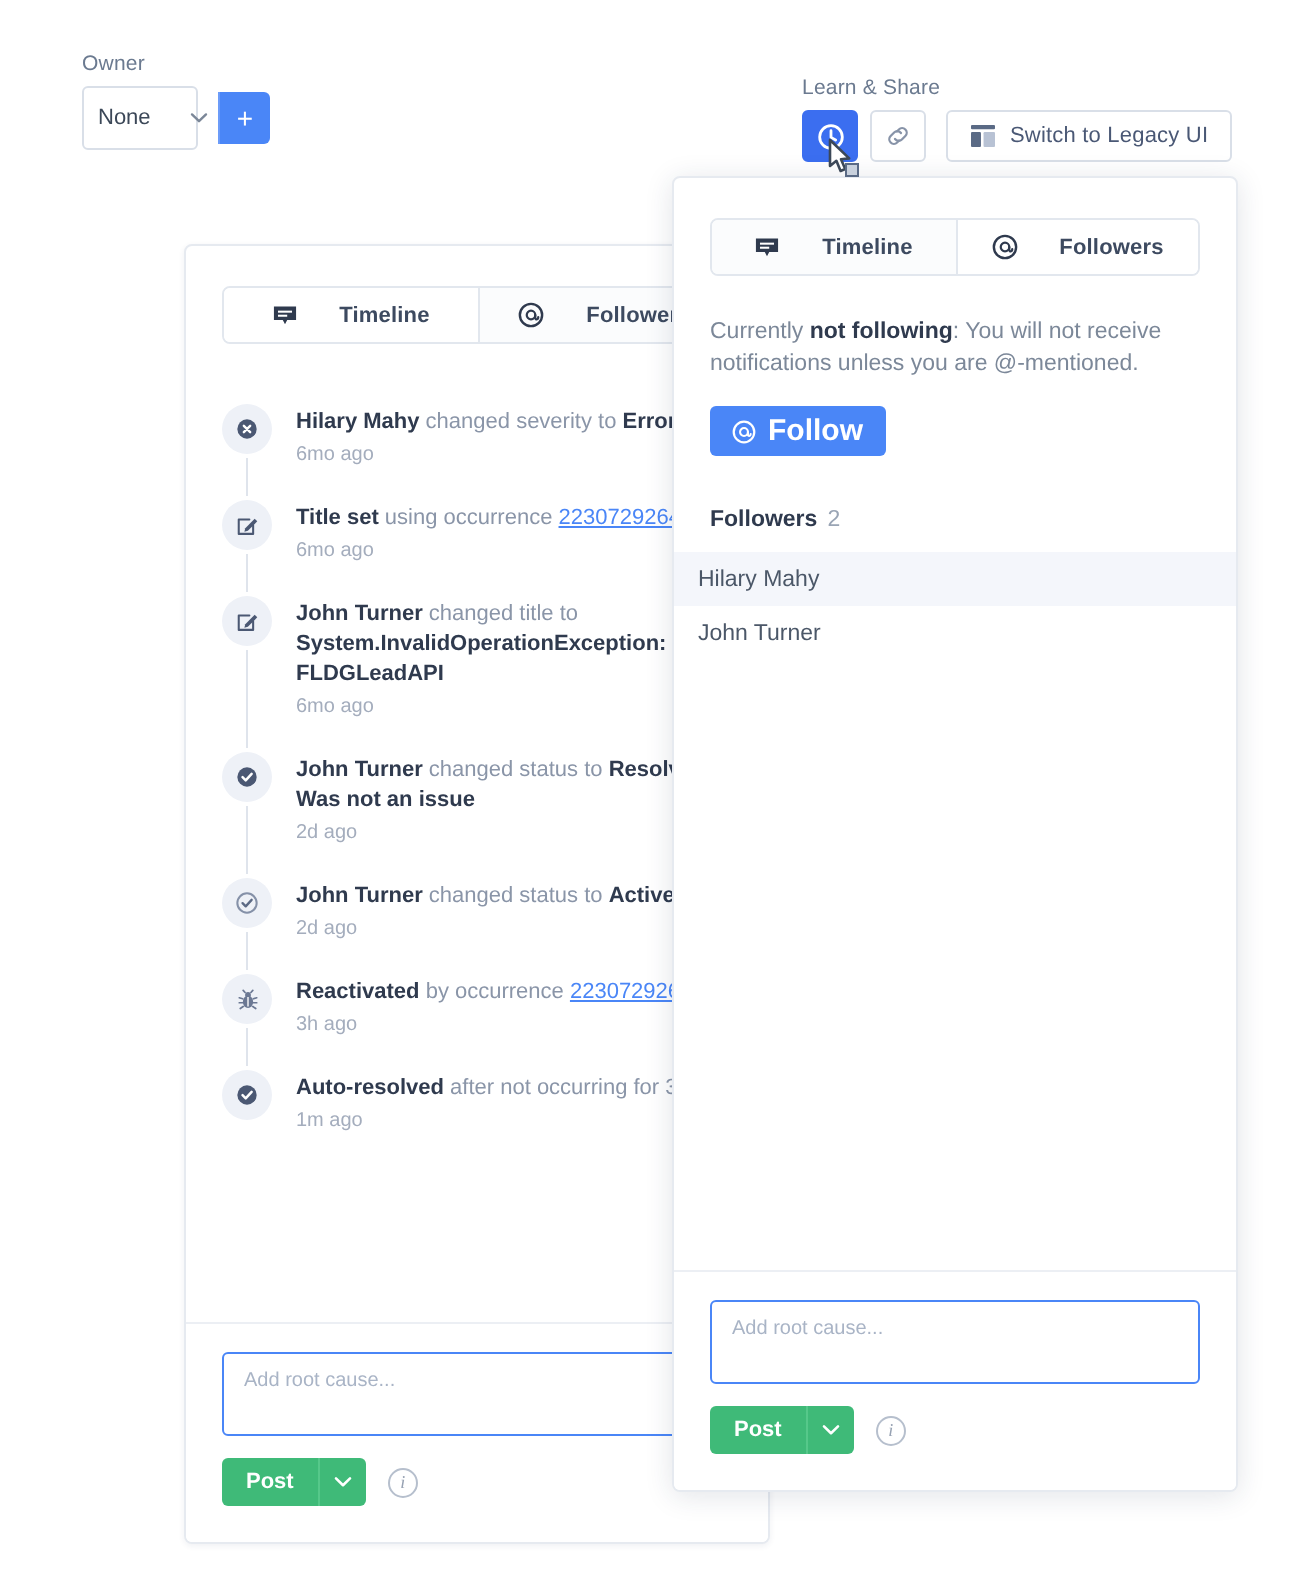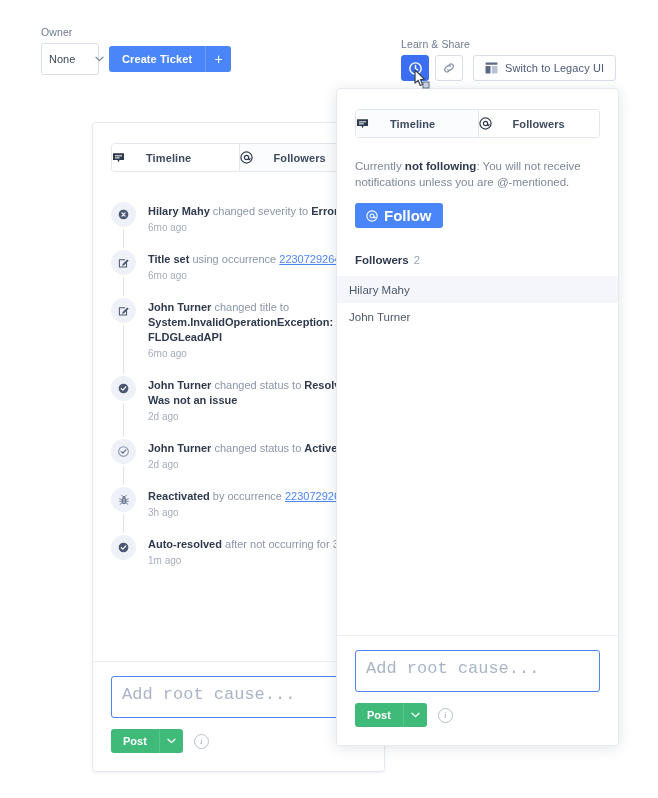--- a/index.html
+++ b/index.html
@@ -157,20 +157,21 @@
     border-radius: 4px;
     overflow: hidden;
     background: #fff;
     width: 100%;
   }
   .tab {
     flex: 1 1 50%;
     height: 27px;
     display: flex;
     align-items: center;
+    justify-content: center;
     gap: 21px;
     font-size: 11px;
     font-weight: 600;
     color: #3d4a60;
     background: #fbfcfd;
     cursor: pointer;
     letter-spacing: .1px;
   }
   .tab + .tab { border-left: 1px solid #e2e7ee; }
   .tab.active { background: #ffffff; }
@@ -236,22 +237,22 @@
     padding: 14px 18px 18px 18px;
     border-top: 1px solid #eceff4;
     background: #fff;
   }
   .composer-input {
     width: 100%;
     height: 42px;
     border: 1px solid #4a86f7;
     border-radius: 3px;
     padding: 8px 10px;
-    font-size: 17px;
-    font-family: Liberation Mono, monospace;
+    font-size: 10px;
+    font-family: Liberation Sans, sans-serif;
     color: #3c4858;
     outline: none;
     resize: none;
     display: block;
   }
   .composer-input::placeholder { color: #a9b4c6; }
   .composer-actions {
     display: flex;
     align-items: center;
     margin-top: 11px;
@@ -378,21 +379,20 @@
     <div class="row">
       <div class="select-none">
         <span>None</span>
         <span class="chev">
           <svg width="9" height="6" viewBox="0 0 9 6">
               <path d="M1 1.2 L4.5 4.6 L8 1.2" fill="none" stroke="#7b8798" stroke-width="1.2" stroke-linecap="round" stroke-linejoin="round"></path>
             </svg>
         </span>
       </div>
       <div class="gap10"></div>
-      <button class="btn-create">Create Ticket</button>
       <button class="btn-create-plus">
         <span>+</span>
       </button>
     </div>
   </div>
 
   <div class="toolbar-learn">
     <div class="field-label">Learn &amp; Share</div>
     <div class="row">
       <div class="icon-btn active">

